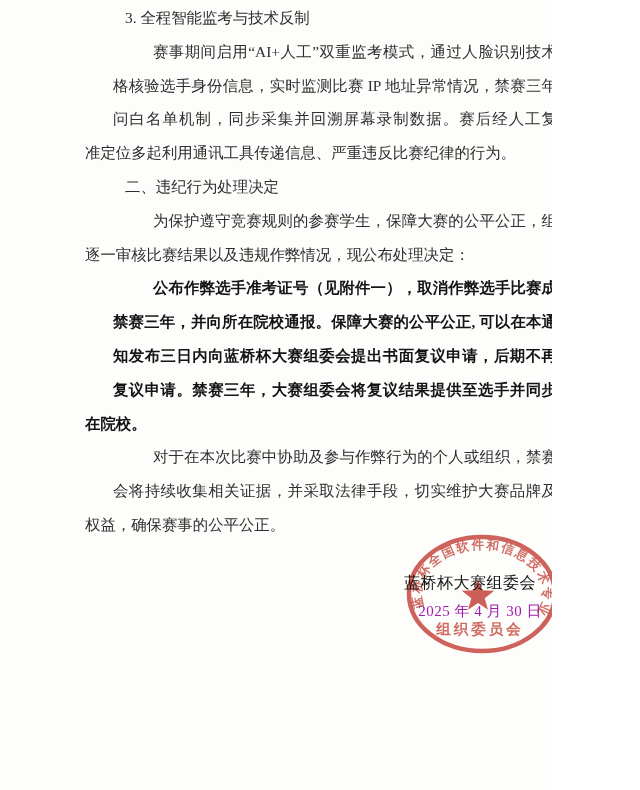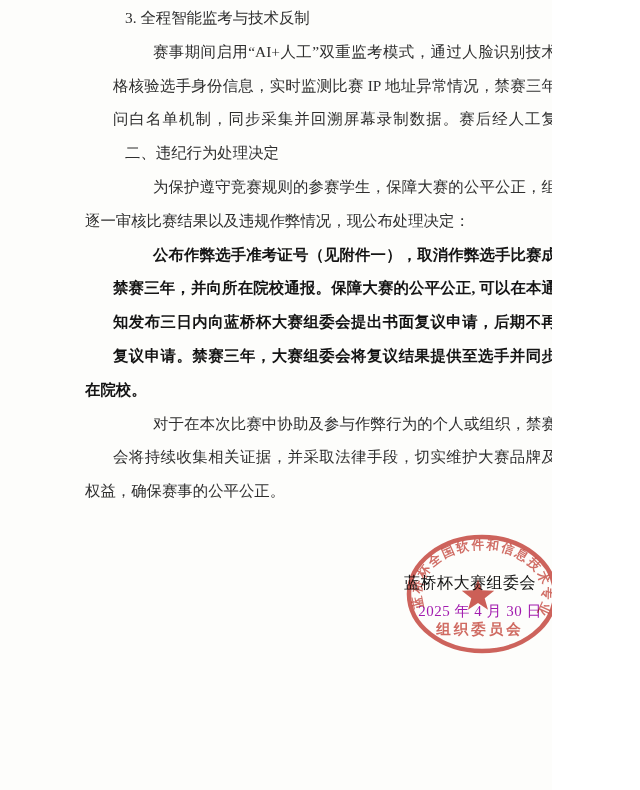--- a/index.html
+++ b/index.html
@@ -43,20 +43,21 @@
 </head>
 <body>
 
 <div class="page">
 
   <div class="doc-body">
       <div class="line indent">3. 全程智能监考与技术反制</div>
       <div class="line indent fill">赛事期间启用“AI+人工”双重监考模式，通过人脸识别技术严</div>
       <div class="line fill">格核验选手身份信息，实时监测比赛 IP 地址异常情况，禁赛三年</div>
       <div class="line fill">问白名单机制，同步采集并回溯屏幕录制数据。赛后经人工复核，精</div>
+      <div class="line">准定位多起利用通讯工具传递信息、严重违反比赛纪律的行为。</div>
       <div class="line indent">二、违纪行为处理决定</div>
       <div class="line indent fill">为保护遵守竞赛规则的参赛学生，保障大赛的公平公正，组委会</div>
       <div class="line">逐一审核比赛结果以及违规作弊情况，现公布处理决定：</div>
       <div class="line bold indent fill">公布作弊选手准考证号（见附件一），取消作弊选手比赛成绩，</div>
       <div class="line bold fill">禁赛三年，并向所在院校通报。保障大赛的公平公正, 可以在本通</div>
       <div class="line bold fill">知发布三日内向蓝桥杯大赛组委会提出书面复议申请，后期不再接受</div>
       <div class="line bold fill">复议申请。禁赛三年，大赛组委会将复议结果提供至选手并同步所</div>
       <div class="line bold">在院校。</div>
       <div class="line indent fill">对于在本次比赛中协助及参与作弊行为的个人或组织，禁赛三年</div>
       <div class="line fill">会将持续收集相关证据，并采取法律手段，切实维护大赛品牌及师生</div>

